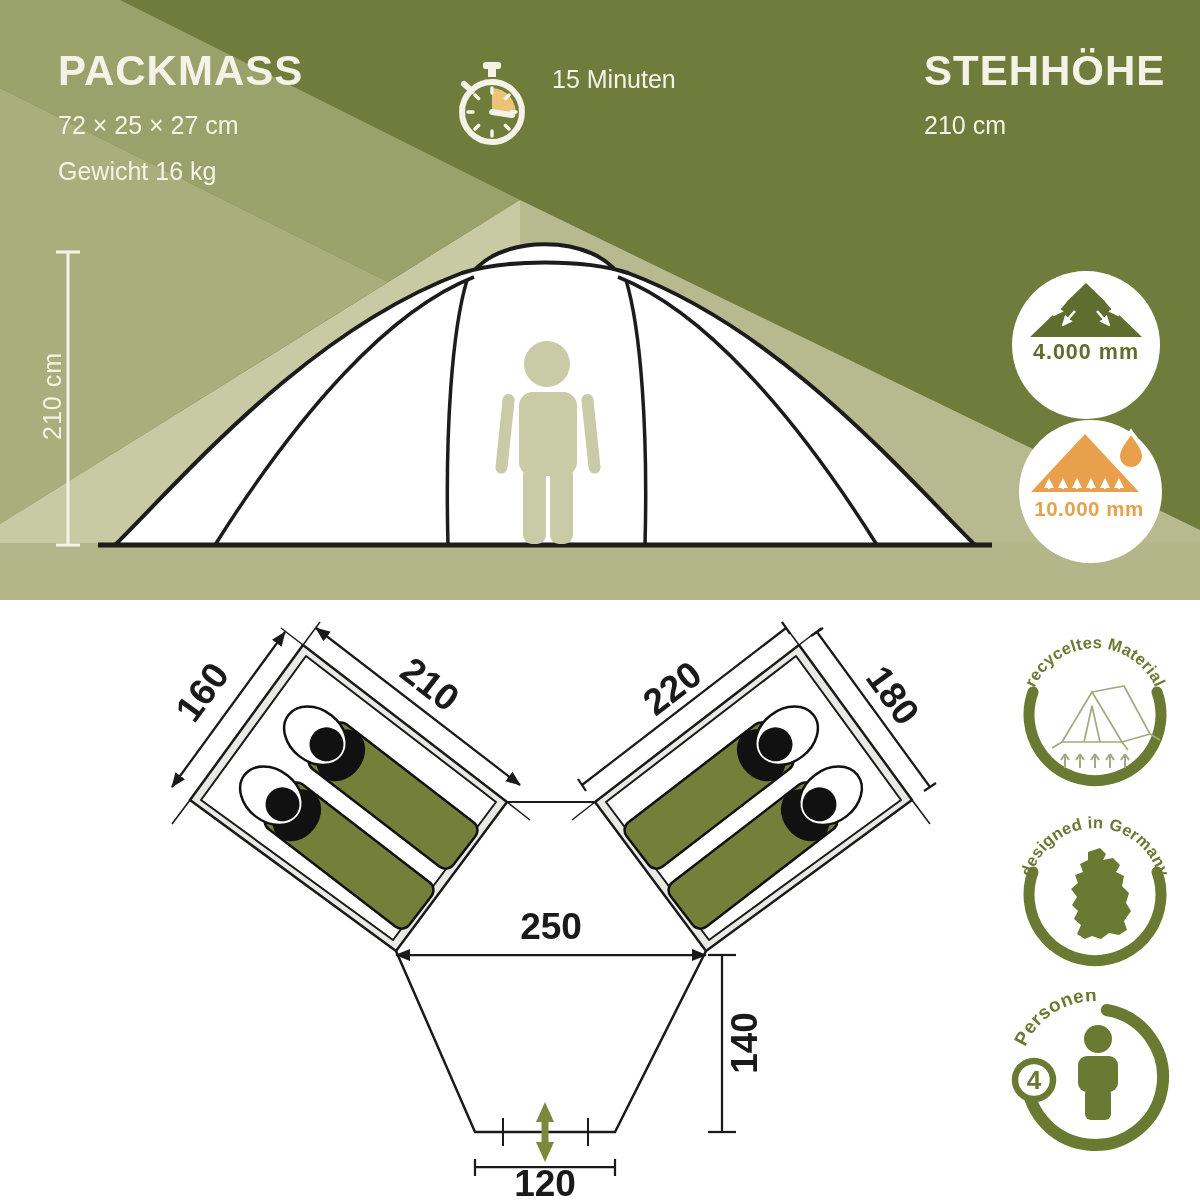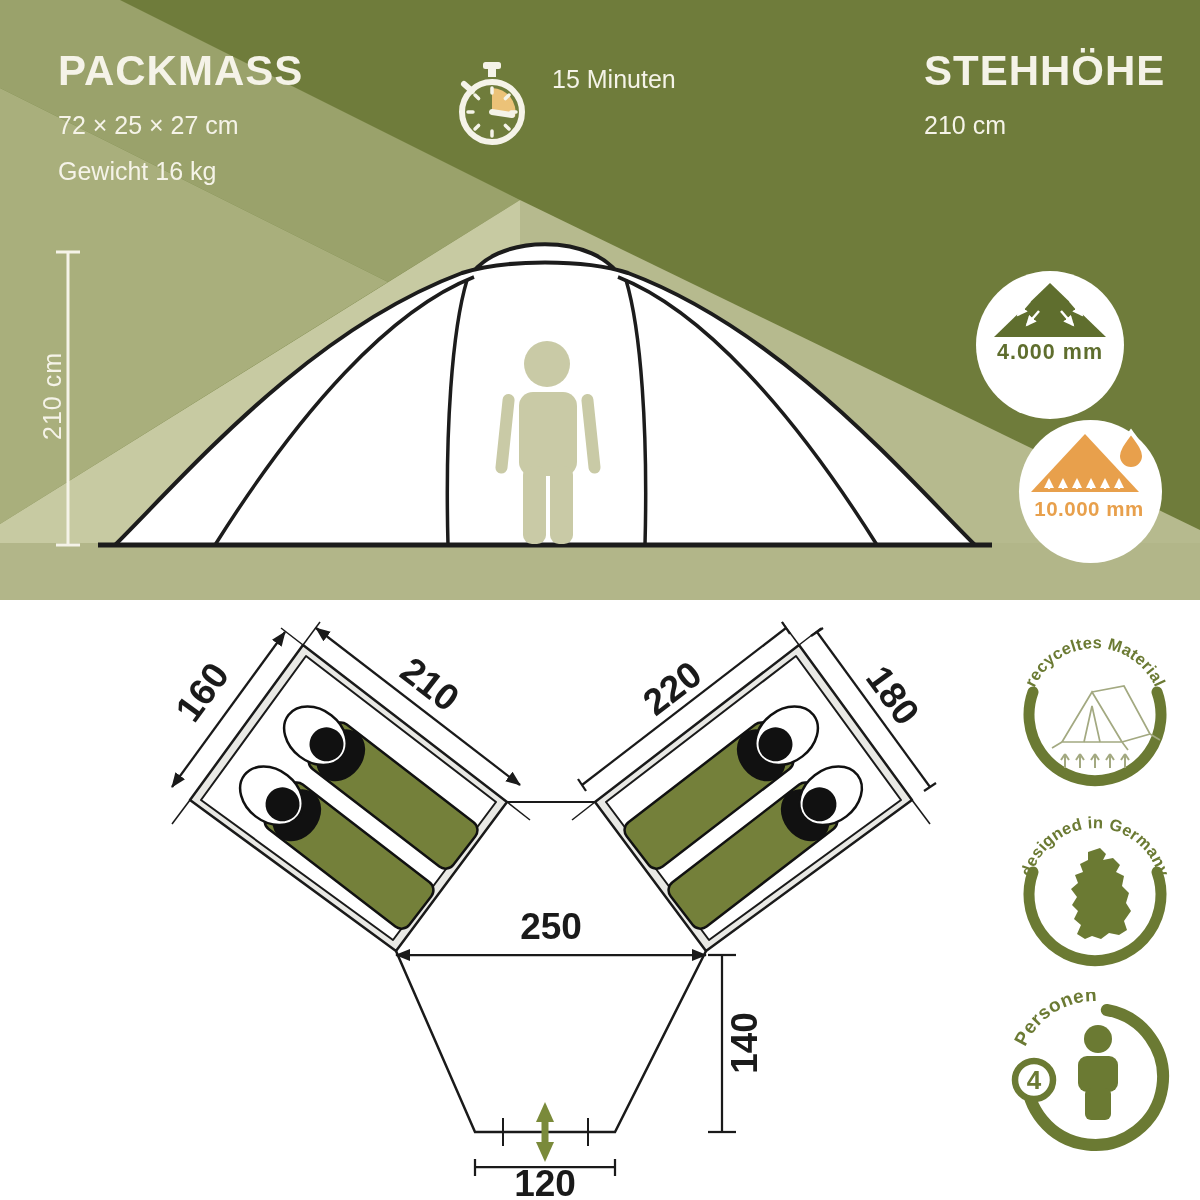--- a/index.html
+++ b/index.html
@@ -85,21 +85,21 @@
 
   <div class="abs spec-block" style="left:552px;top:48px">
     <div class="spec-line" style="margin-top:8px">15 Minuten</div>
   </div>
 
   <div class="abs spec-block" style="left:924px;top:48px">
     <div class="spec-title">STEHHÖHE</div>
     <div class="spec-line" style="margin-top:8px">210 cm</div>
   </div>
 
-  <div class="badge-circle" style="left:976px;top:271px;width:148px;height:148px">
+  <div class="badge-circle" style="left:1012px;top:271px;width:148px;height:148px">
     <svg viewBox="0 0 148 148">
       <defs>
         <marker id="aw1" markerUnits="userSpaceOnUse" markerWidth="12" markerHeight="10" refX="9" refY="5" orient="auto">
           <path d="M0,0 L11,5 L0,10 Z" fill="#ffffff"></path>
         </marker>
       </defs>
       <polygon points="74,12 18,66 130,66" fill="#5f6e2e"></polygon>
       <g stroke="#ffffff" stroke-width="2.5">
         <line x1="54" y1="30" x2="42" y2="44" marker-end="url(#aw1)"></line>
         <line x1="63" y1="40" x2="51" y2="54" marker-end="url(#aw1)"></line>

